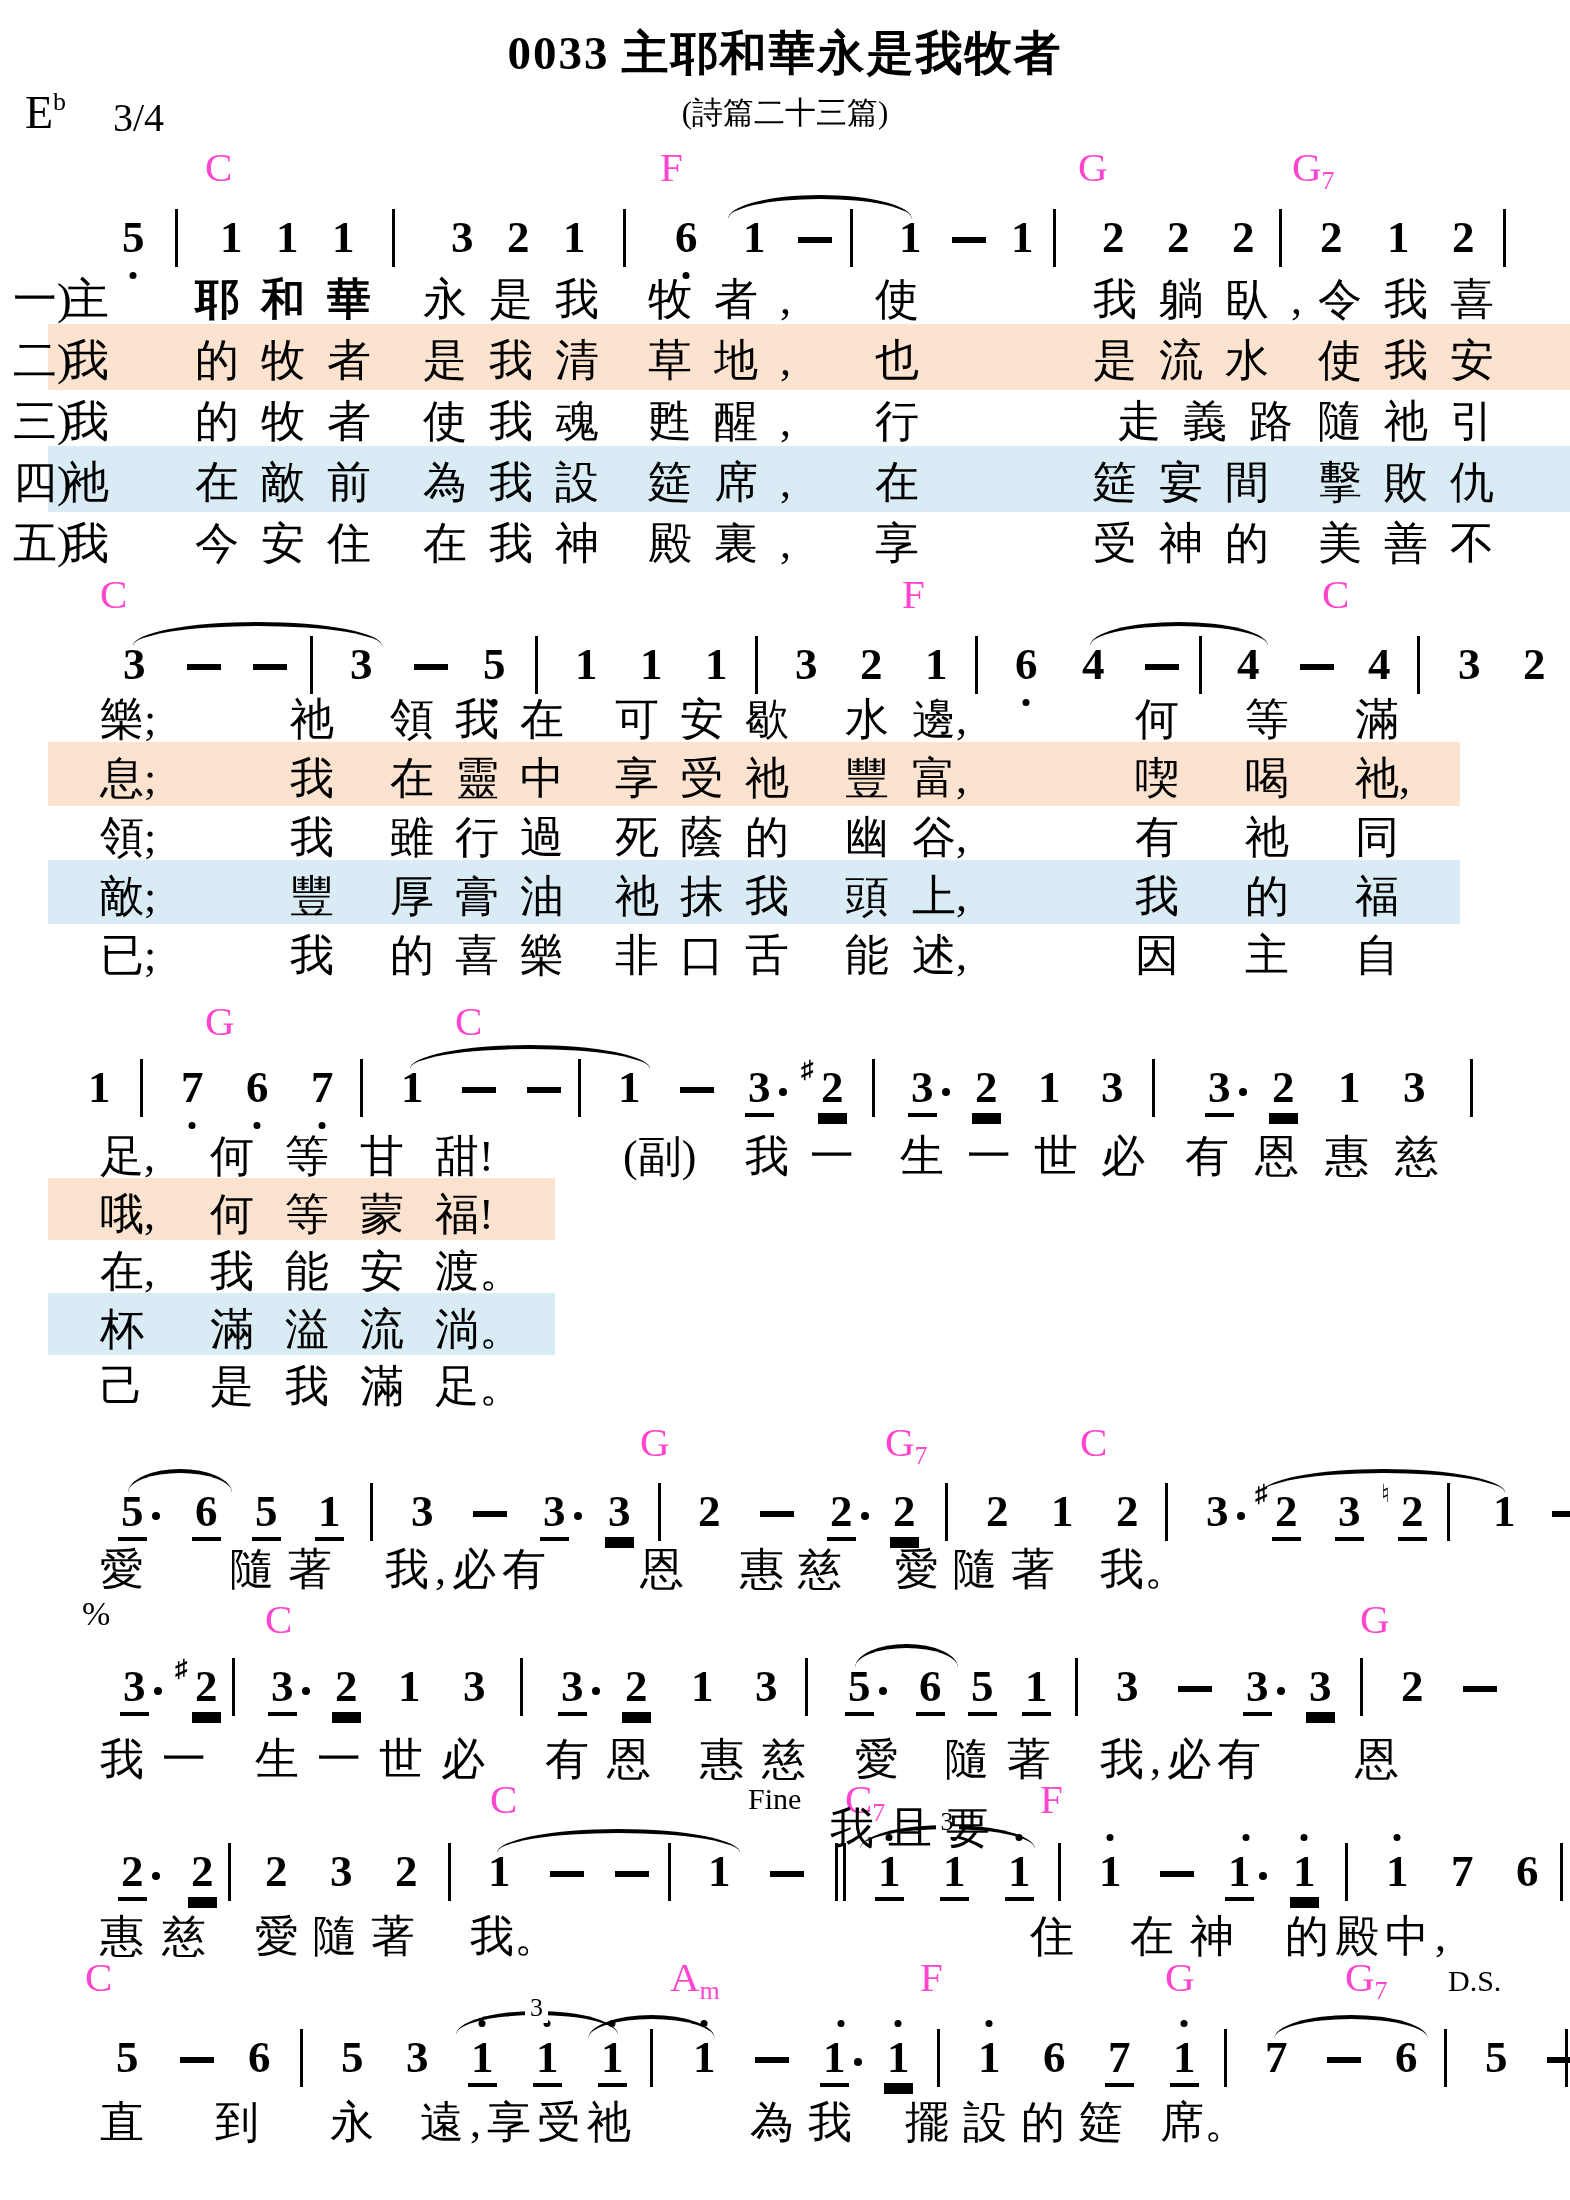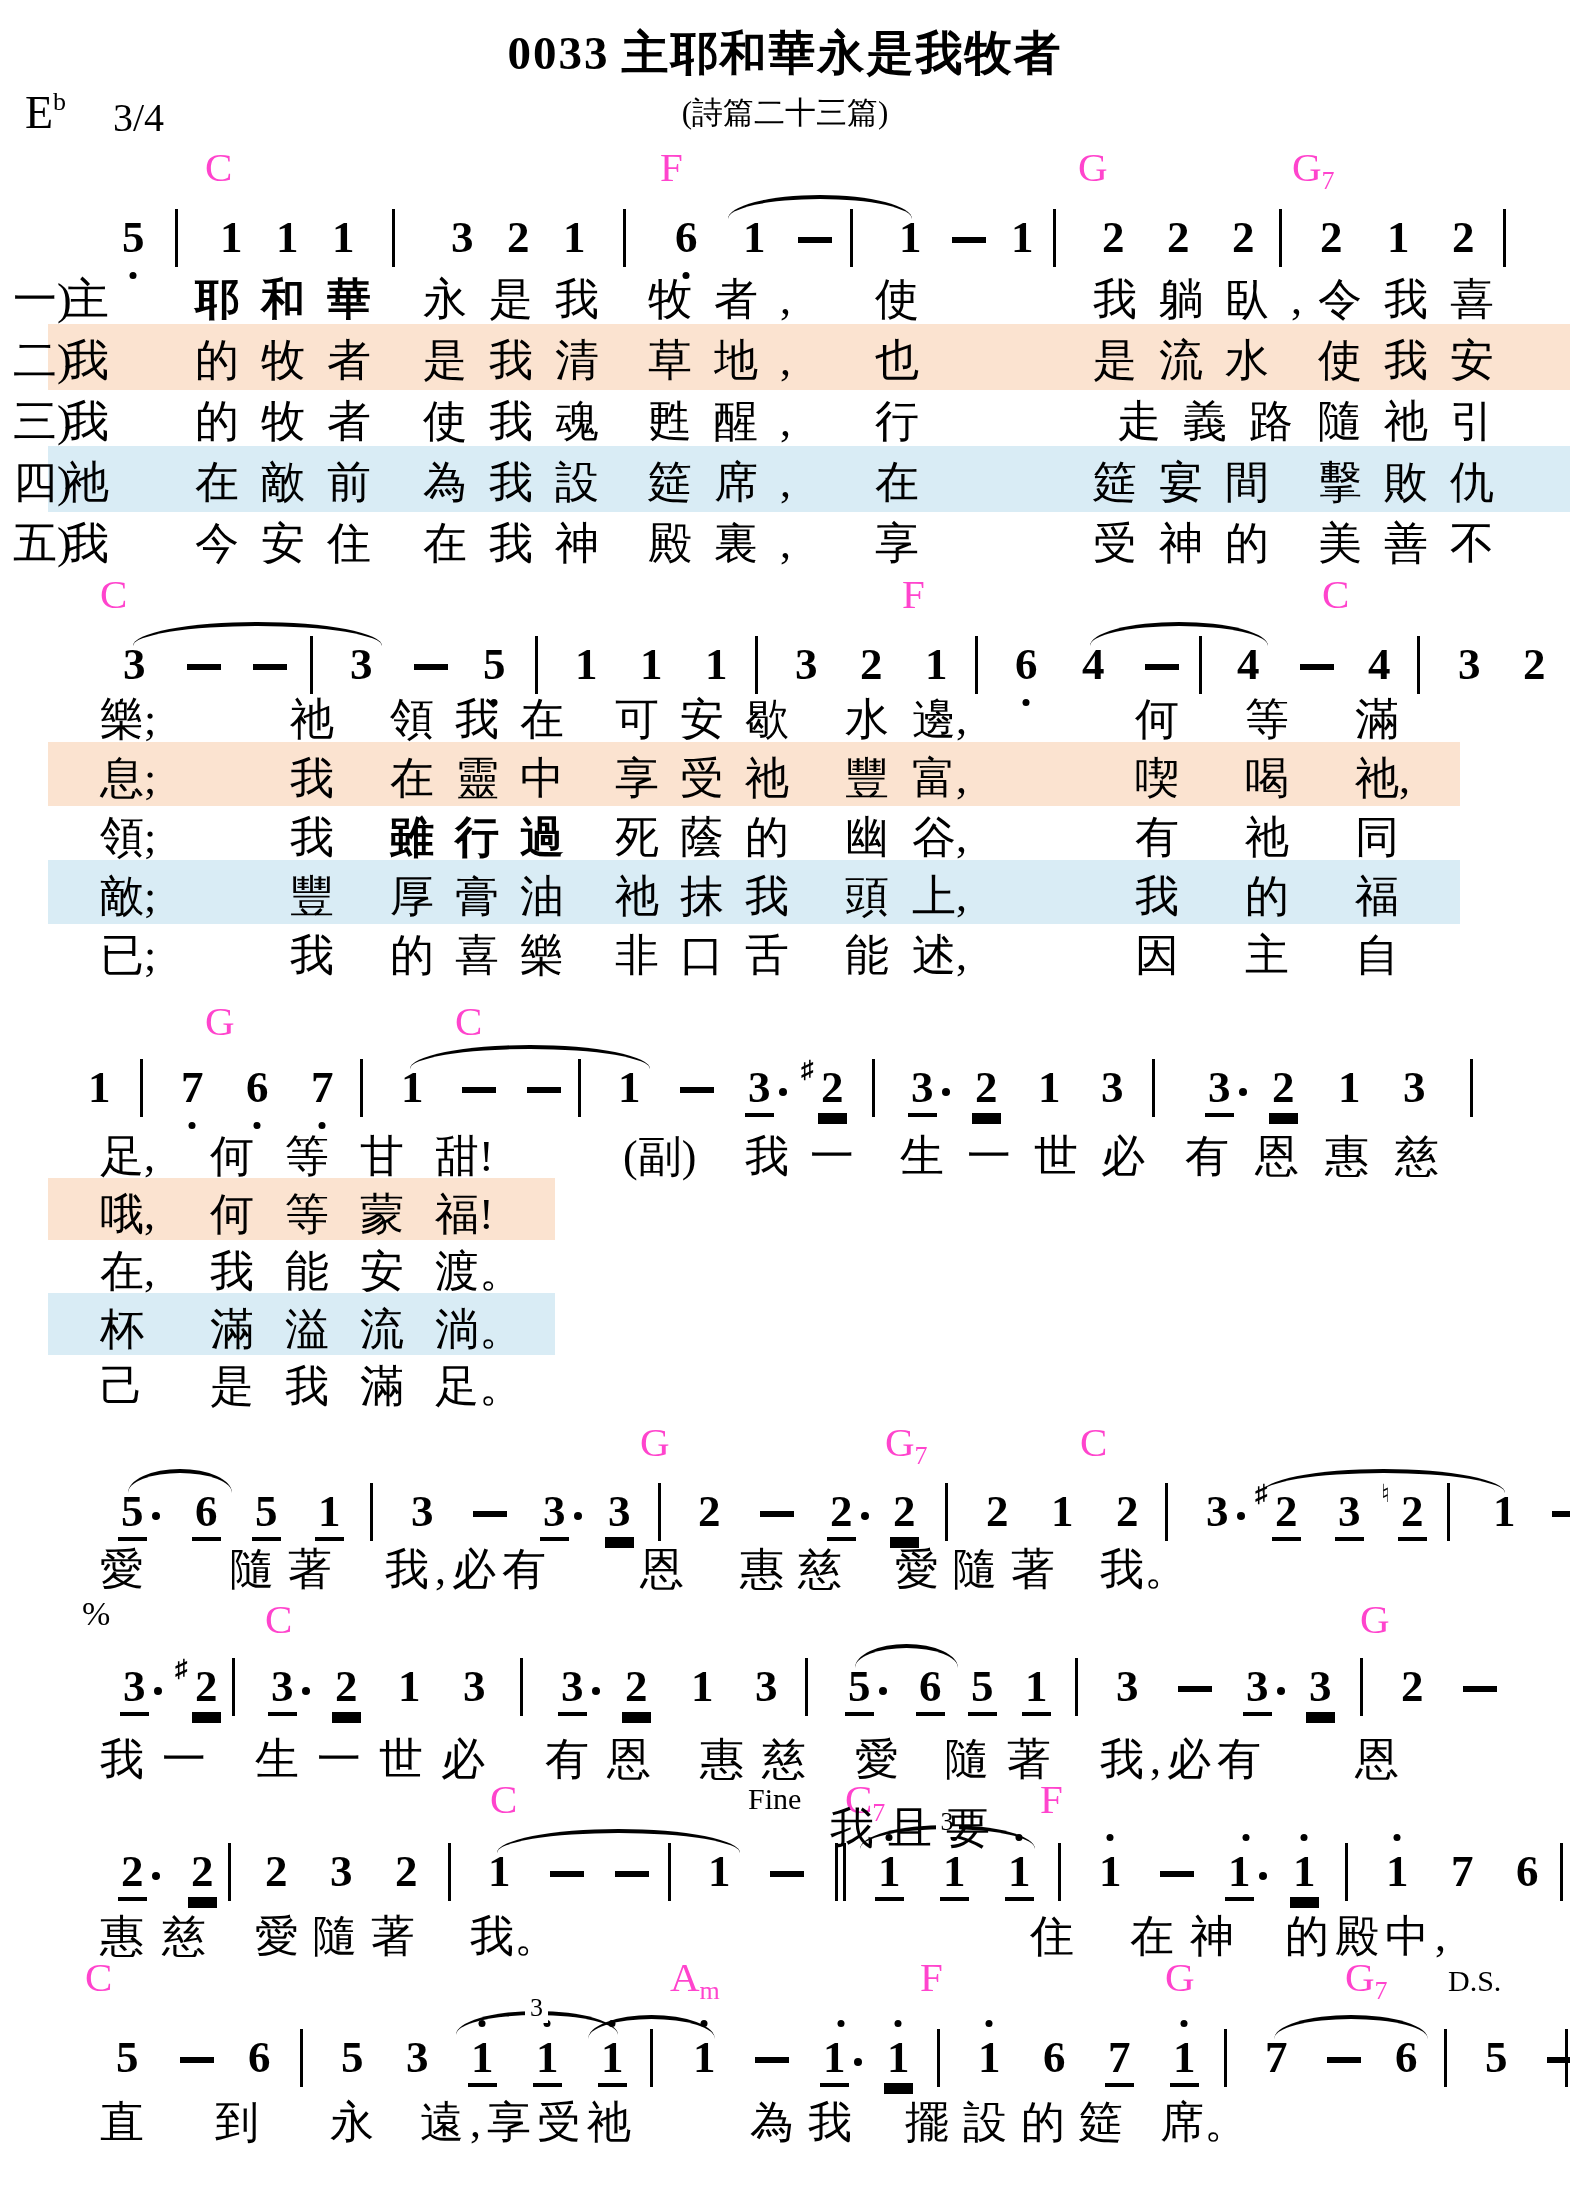--- a/index.html
+++ b/index.html
@@ -166,21 +166,21 @@
     <div class="lyr" style="left: 290px; top: 754px;">我</div>
     <div class="lyr" style="left: 390px; top: 754px; letter-spacing: 21px;">在靈中</div>
     <div class="lyr" style="left: 615px; top: 754px; letter-spacing: 21px;">享受祂</div>
     <div class="lyr" style="left: 845px; top: 754px;">豐</div>
     <div class="lyr" style="left: 912px; top: 754px;">富,</div>
     <div class="lyr" style="left: 1135px; top: 754px;">喫</div>
     <div class="lyr" style="left: 1245px; top: 754px;">喝</div>
     <div class="lyr" style="left: 1355px; top: 754px;">祂,</div>
     <div class="lyr" style="left: 100px; top: 813px;">領;</div>
     <div class="lyr" style="left: 290px; top: 813px;">我</div>
-    <div class="lyr" style="left: 390px; top: 813px; letter-spacing: 21px; font-weight: bold;">雖行過</div>
+    <div class="lyr" style="left: 390px; top: 813px; letter-spacing: 21px;">雖行過</div>
     <div class="lyr" style="left: 615px; top: 813px; letter-spacing: 21px;">死蔭的</div>
     <div class="lyr" style="left: 845px; top: 813px;">幽</div>
     <div class="lyr" style="left: 912px; top: 813px;">谷,</div>
     <div class="lyr" style="left: 1135px; top: 813px;">有</div>
     <div class="lyr" style="left: 1245px; top: 813px;">祂</div>
     <div class="lyr" style="left: 1355px; top: 813px;">同</div>
     <div class="lyr" style="left: 100px; top: 872px;">敵;</div>
     <div class="lyr" style="left: 290px; top: 872px;">豐</div>
     <div class="lyr" style="left: 390px; top: 872px; letter-spacing: 21px;">厚膏油</div>
     <div class="lyr" style="left: 615px; top: 872px; letter-spacing: 21px;">祂抹我</div>

